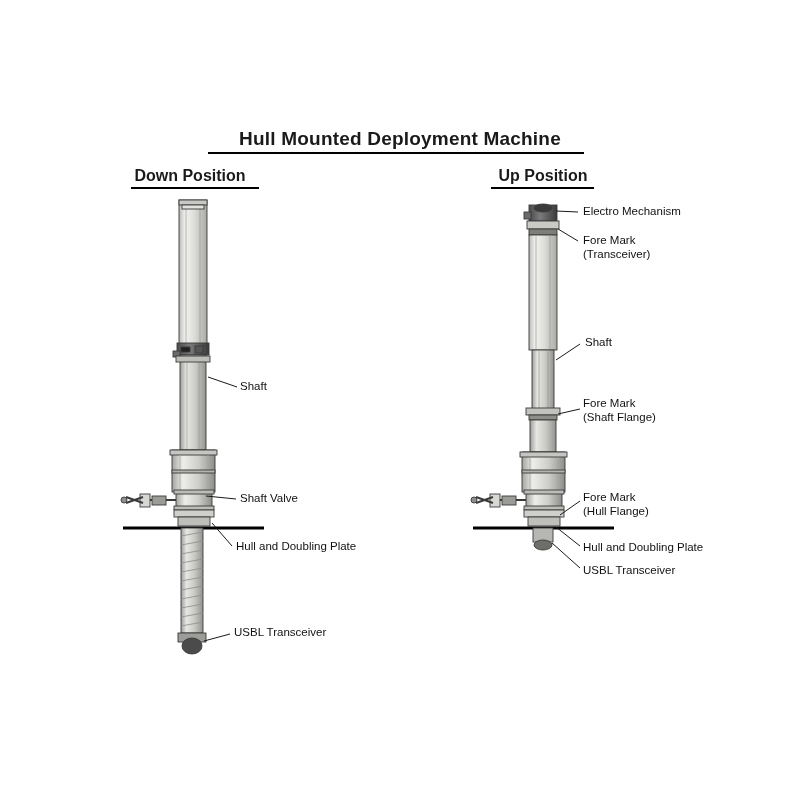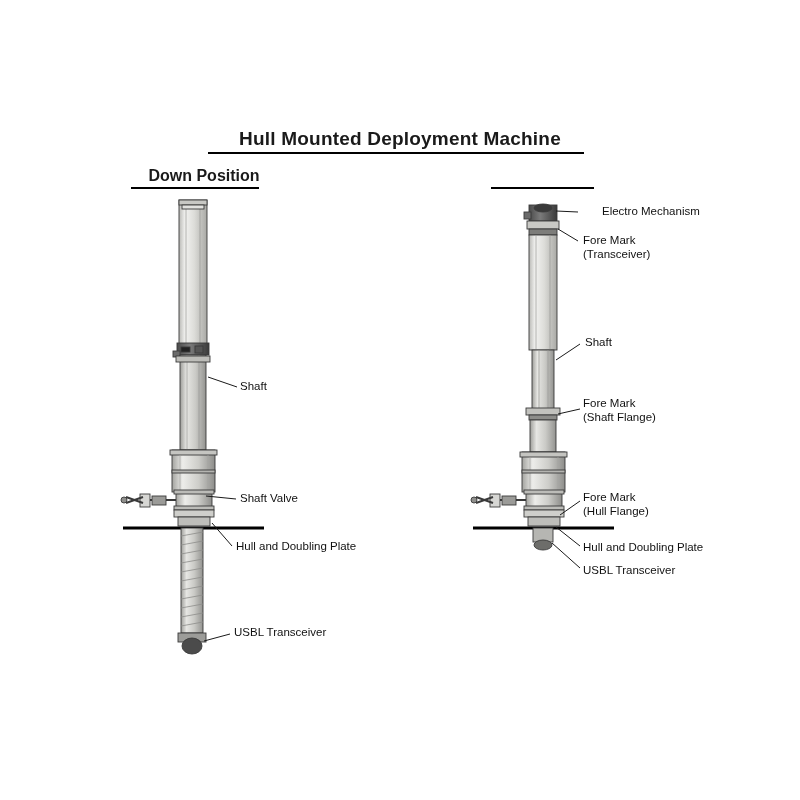--- a/index.html
+++ b/index.html
@@ -62,23 +62,24 @@
   }
 </style>
 </head>
 <body>
 
 <div class="stage">
 
   <div class="title">Hull Mounted Deployment Machine</div>
   <div class="title-underline" style="left:208px; width:376px;"></div>
 
-  <div class="col-heading" style="left:104px; top:167px; width:200px;">Down Position</div>
+  <div class="col-heading" style="left:90px; top:167px; width:200px;">Down Position</div>
   <div class="col-underline" style="left:131px; top:187px; width:128px;"></div>
 
+  <div class="col-heading" style="left:443px; top:167px; width:200px;">Up Position</div>
   <div class="col-underline" style="left:491px; top:187px; width:103px;"></div>
 
   <svg class="diagram" width="800" height="800" viewBox="0 0 800 800">
     <defs>
       <linearGradient id="tubeGrad" x1="0" y1="0" x2="1" y2="0">
         <stop offset="0%" stop-color="#b9b9b5"></stop>
         <stop offset="22%" stop-color="#f2f2f0"></stop>
         <stop offset="55%" stop-color="#dcdcd8"></stop>
         <stop offset="100%" stop-color="#a9a9a5"></stop>
       </linearGradient>
@@ -226,21 +227,21 @@
       <path d="M556 527 L580 546"></path>
       <path d="M552 543 L580 568"></path>
     </g>
   </svg>
 
   <div class="callout" style="left:240px; top:380px;">Shaft</div>
   <div class="callout" style="left:240px; top:492px;">Shaft Valve</div>
   <div class="callout" style="left:236px; top:540px;">Hull and Doubling Plate</div>
   <div class="callout" style="left:234px; top:626px;">USBL Transceiver</div>
 
-  <div class="callout" style="left:583px; top:205px;margin-left:19px;">Electro Mechanism</div>
+  <div class="callout" style="left:583px; top:205px;">Electro Mechanism</div>
   <div class="callout" style="left:583px; top:234px;">Fore Mark
 (Transceiver)</div>
   <div class="callout" style="left:585px; top:336px;">Shaft</div>
   <div class="callout" style="left:583px; top:397px;">Fore Mark
 (Shaft Flange)</div>
   <div class="callout" style="left:583px; top:491px;">Fore Mark
 (Hull Flange)</div>
   <div class="callout" style="left:583px; top:541px;">Hull and Doubling Plate</div>
   <div class="callout" style="left:583px; top:564px;">USBL Transceiver</div>
 

